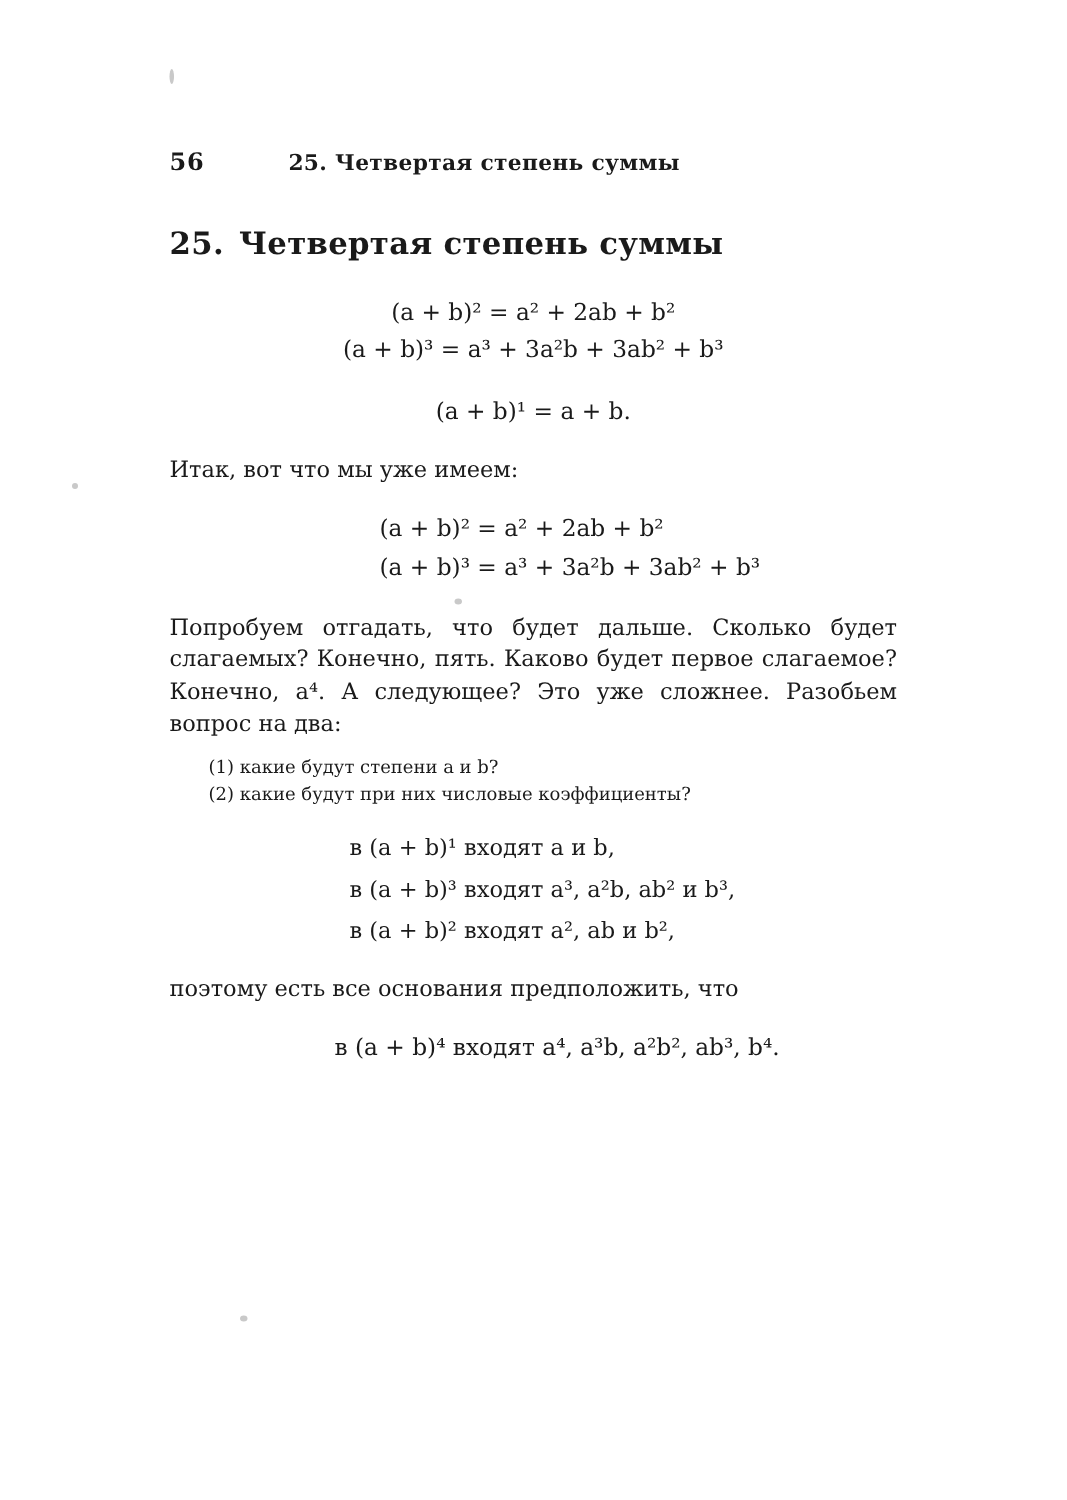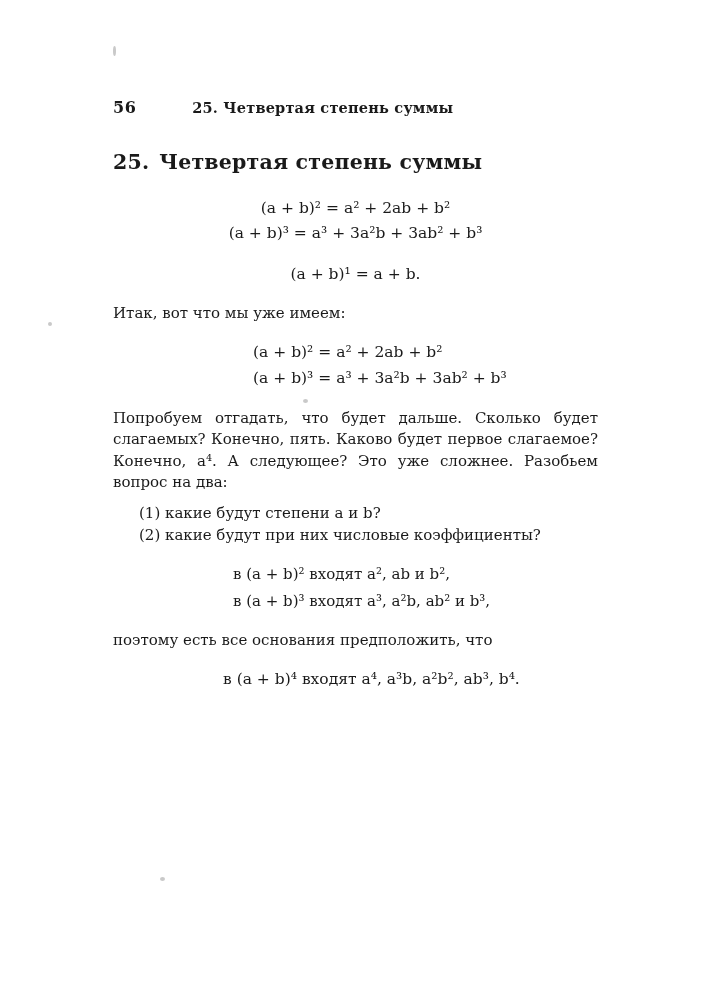--- a/index.html
+++ b/index.html
@@ -81,21 +81,21 @@
     margin: 14px 0 16px 0;
     padding-left: 140px;
   }
   .eqlist .formula-line {
     line-height: 1.72;
   }
   .numlist {
     margin: 0 0 2px 0;
     padding: 0;
     list-style: none;
-    font-size: 15px;
+    font-size: 12px;
     line-height: 1.45;
   }
   .numlist li {
     padding-left: 26px;
     text-indent: 0;
   }
   .inlist {
     margin: 14px 0 14px 0;
     padding-left: 120px;
   }
@@ -156,22 +156,23 @@
 
     <p class="para tight">Попробуем отгадать, что будет дальше.  Сколько будет слагаемых?  Конечно, пять.  Каково будет первое слагаемое? Конечно, a⁴. А следующее? Это уже сложнее.  Разобьем вопрос на два:</p>
 
     <ul class="numlist">
       <li>(1) какие будут степени a и b?</li>
       <li>(2) какие будут при них числовые коэффициенты?</li>
     </ul>
 
 
     <div class="inlist">
+      <div class="formula-line">в (a + b)¹ входят a и b,</div>
+      <div class="formula-line">в (a + b)³ входят a³,  a²b,  ab² и b³,</div>
       <div class="formula-line">в (a + b)² входят a²,  ab и b²,</div>
-      <div class="formula-line">в (a + b)³ входят a³,  a²b,  ab² и b³,</div>
     </div>
 
     <p class="para">поэтому есть все основания предположить, что</p>
 
     <div class="final-line">
       <span class="formula-line">в (a + b)⁴ входят a⁴,  a³b,  a²b²,  ab³,  b⁴.</span>
     </div>
 
   </div>
 </div>

